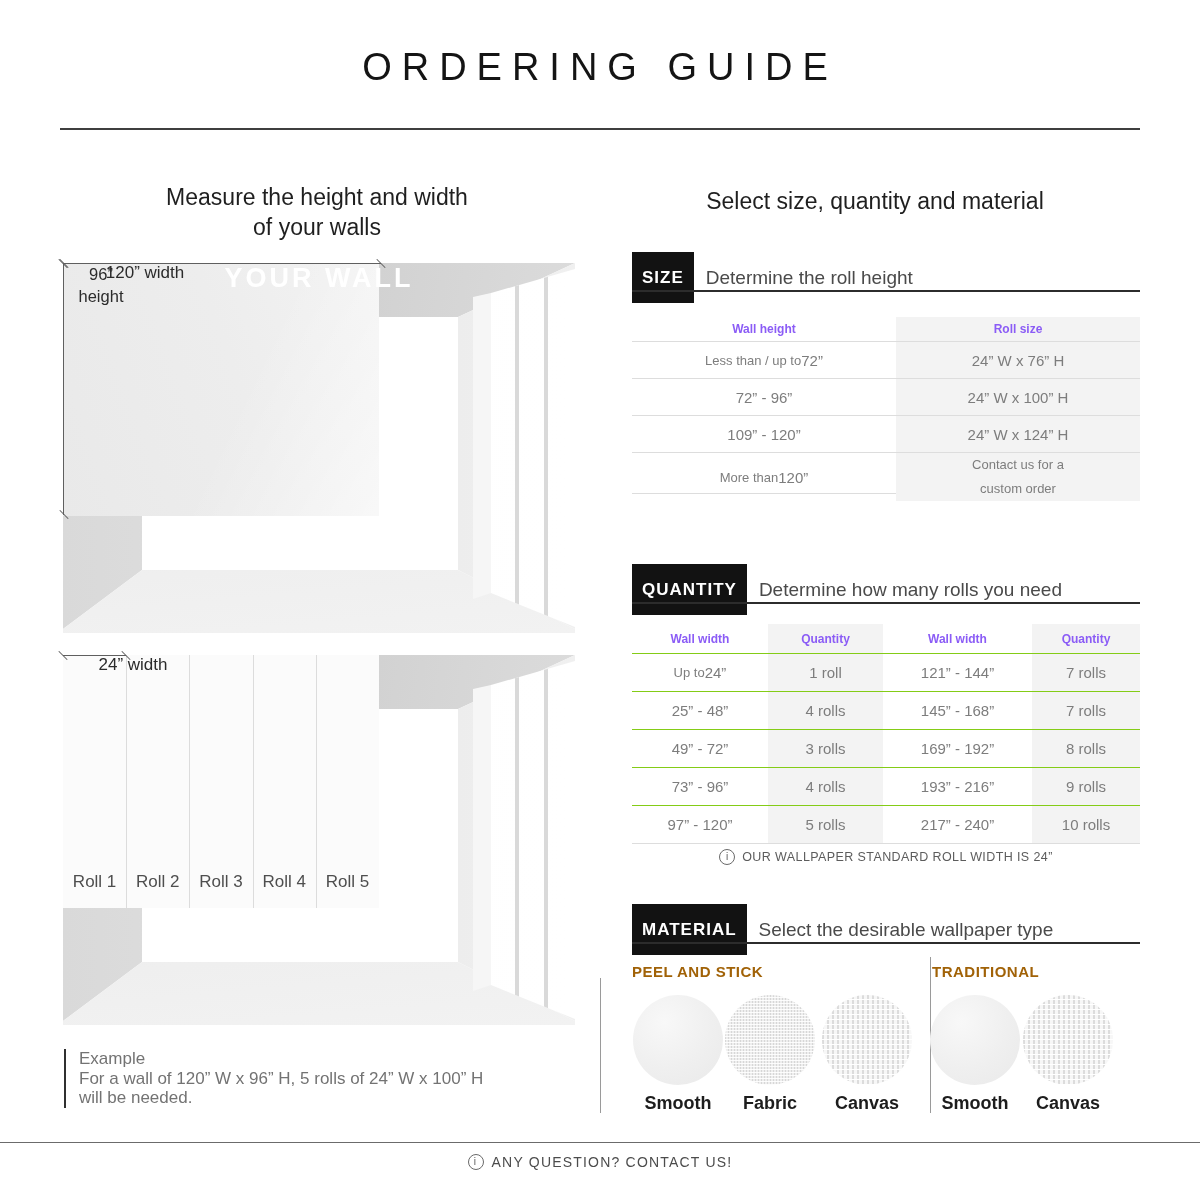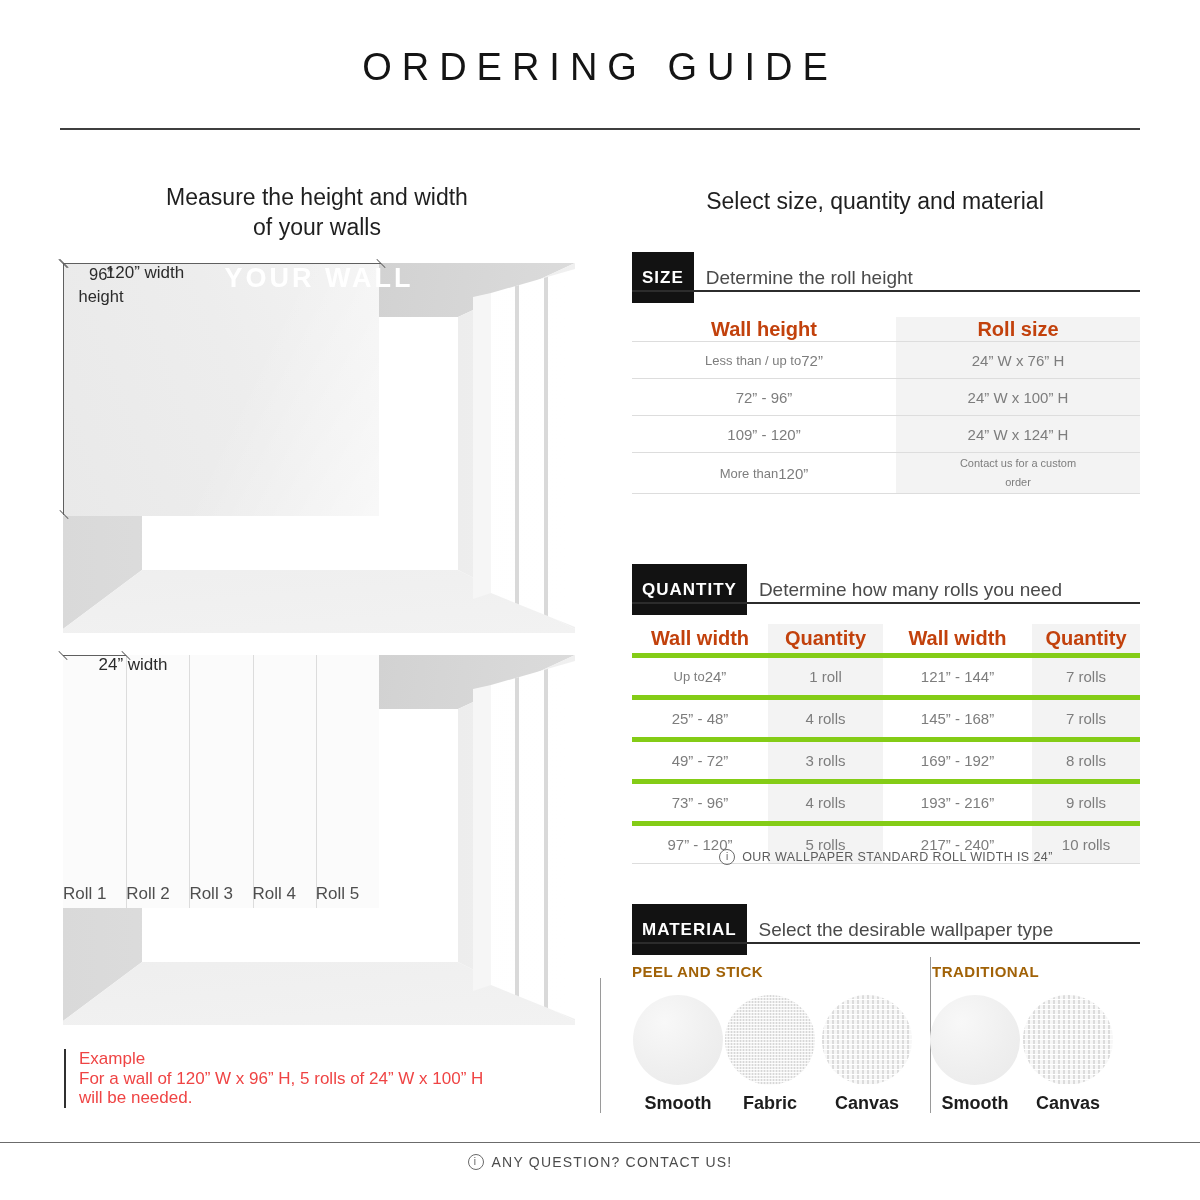--- a/index.html
+++ b/index.html
@@ -36,67 +36,67 @@
   .window-frame{clip-path:polygon(410px 34px,428px 30px,428px 330px,410px 336px);background:#f6f6f6;}
 
   .wall-back{position:absolute;left:79px;top:54px;width:316px;height:253px;inset:auto;}
   .room1 .wall-back{background:linear-gradient(250deg,#f3f3f3 0%,#ededed 45%,#e9e9e9 100%);}
   .room1 .wall-back::after{content:"";position:absolute;inset:0;
            background:linear-gradient(295deg,rgba(255,255,255,.55) 0%,rgba(255,255,255,0) 45%);}
   .room2 .wall-back{background:#fbfbfb;}
   .your-wall-text{position:absolute;left:0;top:117px;width:100%;text-align:center;
            font-size:27px;font-weight:700;letter-spacing:3px;color:#fff;z-index:2;}
   .roll-div{position:absolute;top:0;bottom:0;width:1px;background:#dcdcdc;}
-  .roll-labels{position:absolute;left:0;right:0;bottom:4px;display:grid;
-           grid-template-columns:repeat(5,1fr);font-size:17px;color:#4e4e4e;}
+  .roll-labels{position:absolute;left:0;right:0;bottom:16px;display:grid;
+           grid-template-columns:repeat(5,1fr);text-align:center;font-size:17px;color:#4e4e4e;}
 
   .dim{position:absolute;background:#5f5f5f;inset:auto;z-index:3;}
   .dim-v{left:69px;top:55px;width:1px;height:252px;}
   .dim-h{left:79px;top:319px;height:1px;width:318px;}
   .dim-s{left:79px;top:318px;height:1px;width:63px;}
   .tick{position:absolute;width:12px;height:1px;background:#5f5f5f;transform:rotate(45deg);}
   .dim-v .t{top:0;left:-5.5px;}
   .dim-v .b{bottom:0;left:-5.5px;}
   .dim-h .l,.dim-s .l{left:-6px;top:0;}
   .dim-h .r,.dim-s .r{right:-6px;top:0;}
 
   .height-label{position:absolute;left:4px;top:168px;width:76px;text-align:center;
            font-size:16.5px;line-height:22px;color:#2b2b2b;inset:auto;}
   .width-label{position:absolute;left:155px;top:328px;width:164px;text-align:center;
            font-size:17px;color:#2b2b2b;inset:auto;}
   .width-label-2{position:absolute;left:40px;top:327px;width:140px;text-align:center;
            font-size:17px;color:#2b2b2b;inset:auto;}
 
   
   .example{position:absolute;left:64px;top:1049px;width:490px;border-left:2px solid #303030;
-           padding-left:13px;font-size:17px;line-height:19.5px;color:#ef4444;}
+           padding-left:13px;font-size:17px;line-height:19.5px;color:#737373;}
 
   
   .section-head{position:absolute;left:632px;width:508px;height:27px;display:flex;align-items:center;gap:12px;}
   .badge{display:inline-flex;align-items:center;height:27px;background:#121212;color:#fff;
            font-weight:700;font-size:17px;letter-spacing:1px;padding:12px 10px;}
   .caption{font-size:19px;color:#4a4a4a;white-space:nowrap;}
   .section-line{position:absolute;left:632px;width:508px;height:2px;background:#2c2c2c;}
 
   .tbl{position:absolute;left:632px;width:508px;}
   .t-row{display:grid;}
   .size-grid{grid-template-columns:264px 244px;}
   .qty-grid{grid-template-columns:136px 115px 149px 108px;}
   .t-row>div{display:flex;align-items:center;justify-content:center;text-align:center;}
-  .t-head>div{font-weight:700;font-size:20px;color:#c2410c;}
+  .t-head>div{font-weight:700;font-size:12px;color:#8b5cf6;}
   .size-tbl .t-head{height:24px;}
   .size-tbl .t-data{height:36px;border-top:1px solid #ddd;}
   .size-tbl .t-last{height:40px;border-bottom:1px solid #ddd;}
   .qty-tbl .t-head{height:29px;}
-  .qty-tbl .t-data{height:37px;border-top:5px solid #84cc16;}
+  .qty-tbl .t-data{height:37px;border-top:1px solid #84cc16;}
   .qty-tbl .t-last{border-bottom:1px solid #ddd;}
   .t-data{font-size:15px;color:#7d7d7d;}
   .shade{background:#f3f3f3;}
   .sm{font-size:13px;}
-  .contact{font-size:11px;line-height:19px;max-width:130px;}
+  .contact{font-size:13px;line-height:24px;max-width:130px;}
 
   .info-note{position:absolute;left:632px;top:849px;width:508px;display:flex;justify-content:center;
            align-items:center;gap:7px;font-size:12.5px;letter-spacing:.4px;color:#5c5c5c;}
   .i-icon{flex:0 0 auto;width:14px;height:14px;border:1px solid #6a6a6a;border-radius:50%;
            font-size:10px;line-height:14px;text-align:center;color:#5c5c5c;}
 
   .mat-group-label{position:absolute;top:963px;font-size:15px;font-weight:700;letter-spacing:.5px;
            color:#a16207;text-align:left;}
   .vdiv{position:absolute;width:1px;background:#9a9a9a;}
   .swatch{position:absolute;top:995px;width:90px;height:90px;border-radius:50%;}

